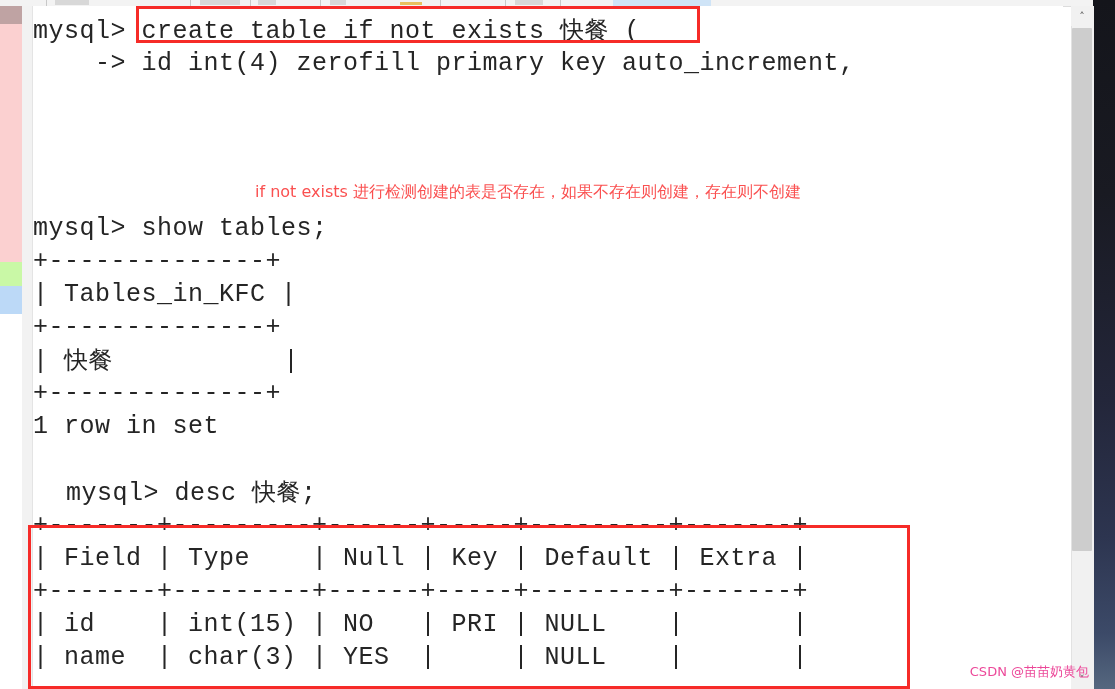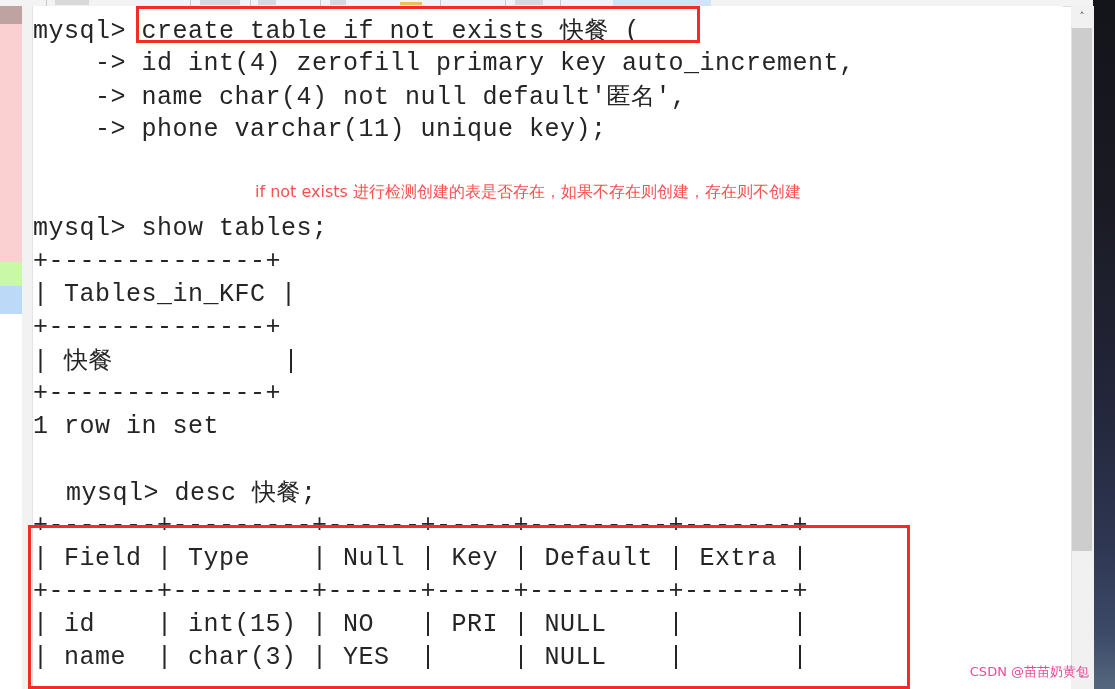--- a/index.html
+++ b/index.html
@@ -207,22 +207,20 @@
       <div class="g-block" style="top: 0px; height: 18px; background: rgb(191, 163, 163);"></div>
       <div class="g-block" style="top: 18px; height: 238px; background: rgb(251, 208, 208);"></div>
       <div class="g-block" style="top: 256px; height: 24px; background: rgb(201, 248, 166);"></div>
       <div class="g-block" style="top: 280px; height: 28px; background: rgb(188, 217, 247);"></div>
     </div>
   <div class="gutter-sep"></div>
 
   <div class="term" id="term">
       <div class="line" style="top: 8px;"><span>mysql&gt; create table if not exists </span><span class="cjk-inline">快餐</span><span> (</span></div>
       <div class="line" style="top: 41px; text-align: right;"><span>    -&gt; id int(4) zerofill primary key auto_increment,</span></div>
-      <div class="line" style="top: 74px;"><span>    -&gt; name char(4) not null default'</span><span class="cjk-inline">匿名</span><span>',</span></div>
-      <div class="line" style="top: 107px;"><span>    -&gt; phone varchar(11) unique key);</span></div>
       <div class="line" style="top: 173px;"><span></span></div>
       <div class="line" style="top: 206px;"><span>mysql&gt; show tables;</span></div>
       <div class="line" style="top: 239px;"><span>+--------------+</span></div>
       <div class="line" style="top: 272px;"><span>| Tables_in_KFC |</span></div>
       <div class="line" style="top: 305px;"><span>+--------------+</span></div>
       <div class="line" style="top: 338px;"><span>| </span><span class="cjk-inline">快餐</span><span>           |</span></div>
       <div class="line" style="top: 371px;"><span>+--------------+</span></div>
       <div class="line" style="top: 404px;"><span>1 row in set</span></div>
       <div class="line" style="top: 437px;"><span></span></div>
       <div class="line" style="top: 470px; margin-left: 33px;"><span>mysql&gt; desc </span><span class="cjk-inline">快餐</span><span>;</span></div>

